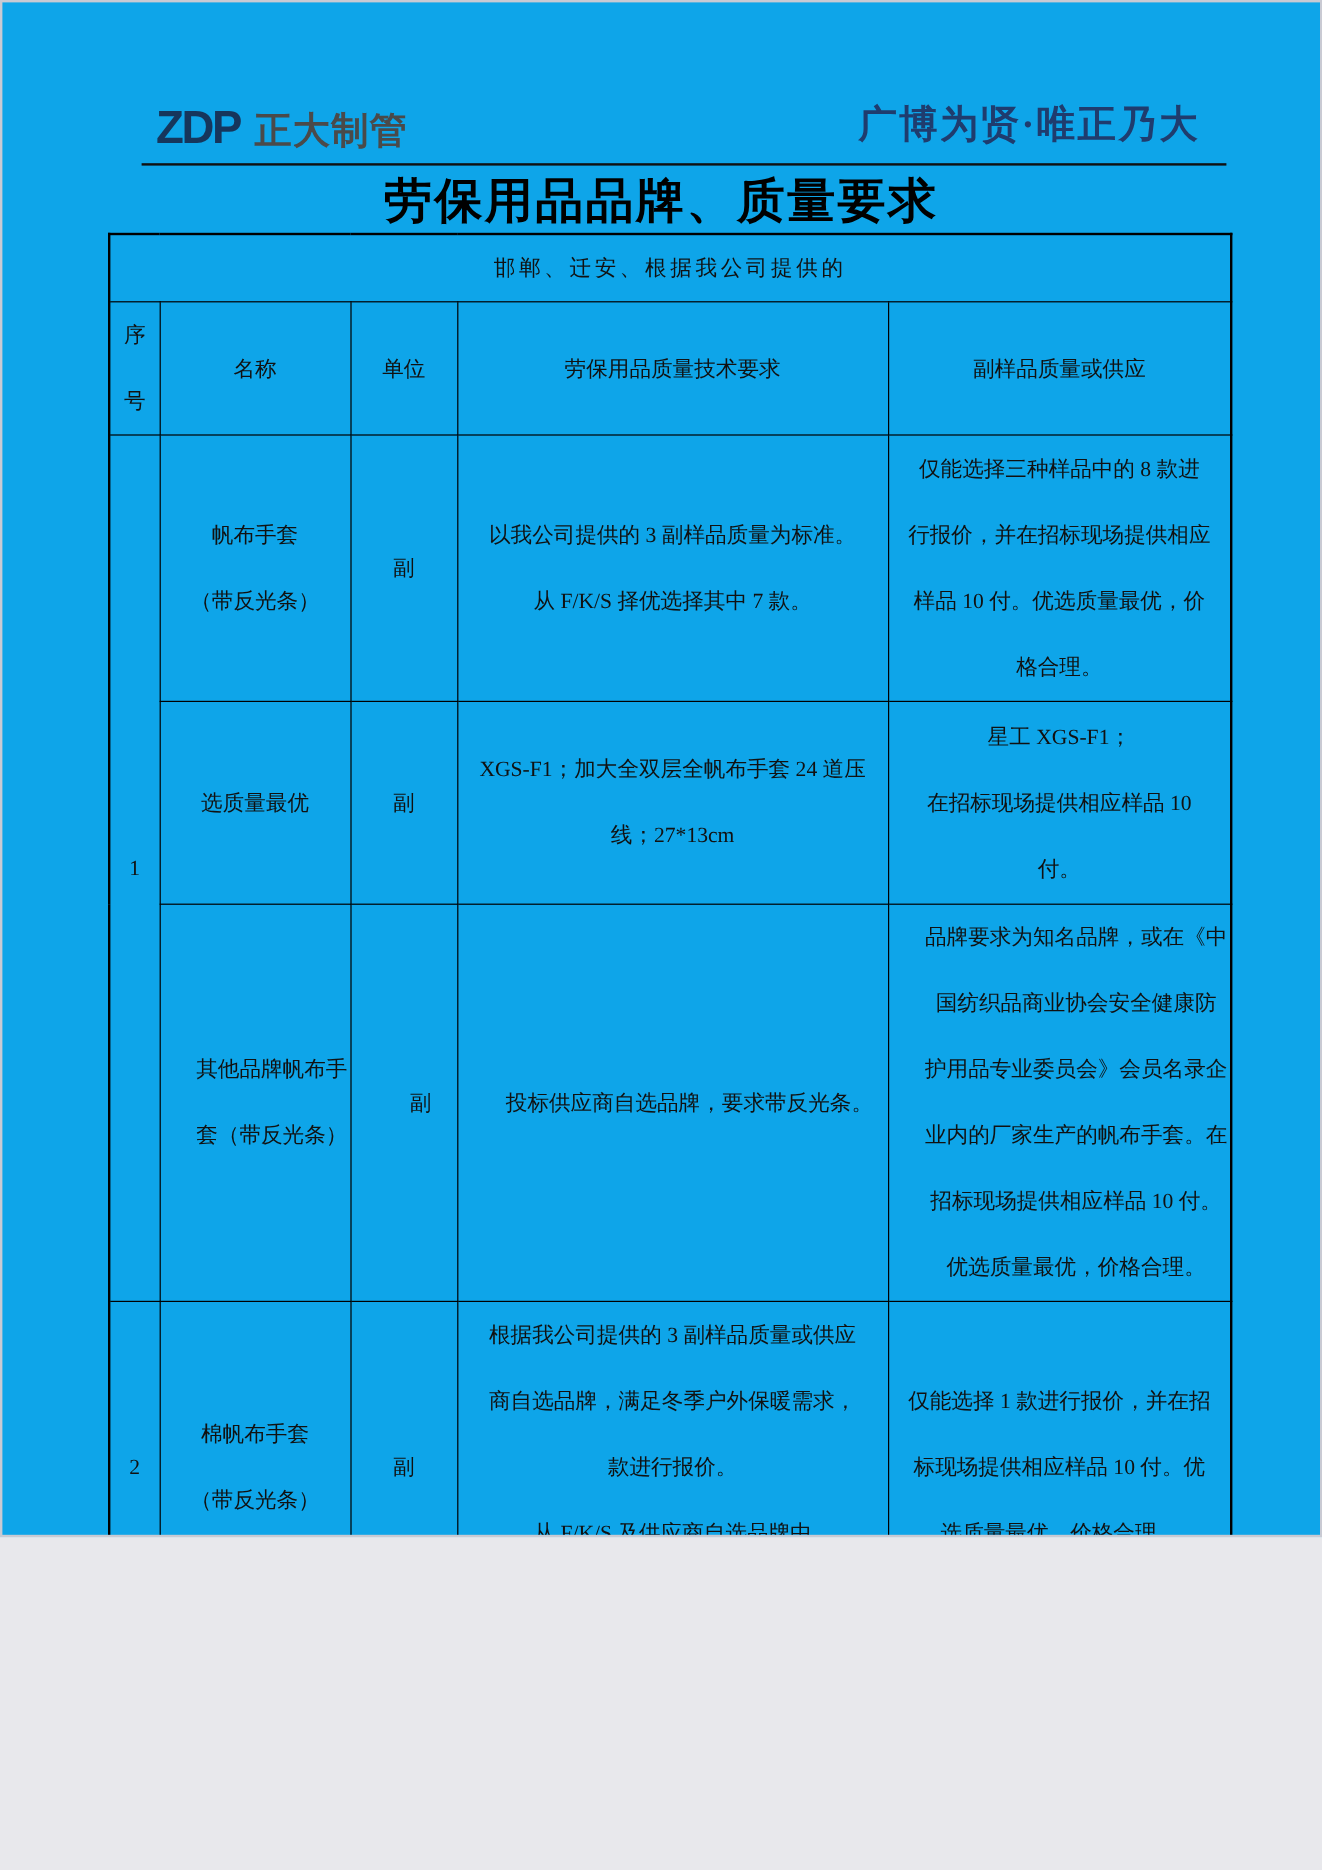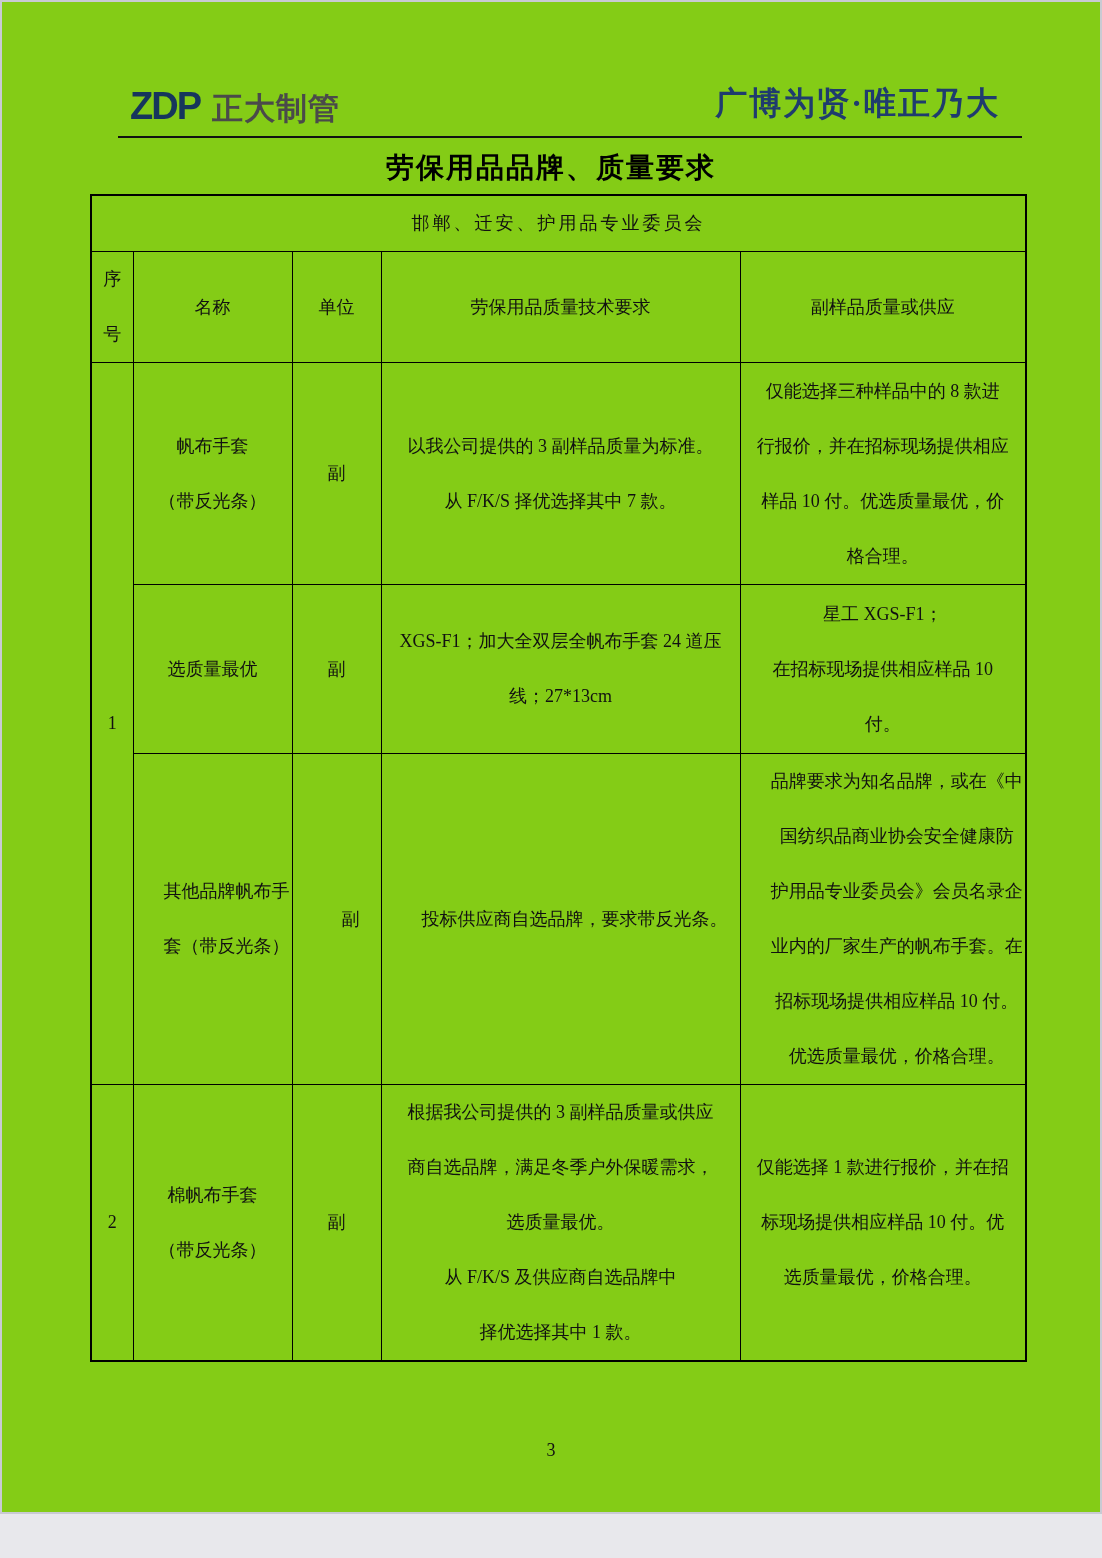--- a/index.html
+++ b/index.html
@@ -1,21 +1,21 @@
 <!DOCTYPE html>
 <html><head>
 <meta charset="utf-8">
 <style>
   html, body { margin: 0; padding: 0; background: #e8e8ec; }
   .page {
     position: relative;
     width: 1102px;
-    height: 1514px;
+    height: 1281px;
     margin: 0 auto;
-    background: #84cc16;
+    background: #0ea5e9;
     border: 2px solid #c9cad3;
     box-sizing: border-box;
     overflow: hidden;
     font-family: "Liberation Serif", "DejaVu Serif", serif;
     color: #111111;
   }
 
   
   .brandbar {
     display: flex;
@@ -51,21 +51,21 @@
   .rule {
     margin: 6px 0 0 116px;
     width: 904px;
     border-top: 2px solid #111;
   }
 
   
   .doc-title {
     margin-top: 5px;
     text-align: center;
-    font-size: 28px;
+    font-size: 40px;
     font-weight: bold;
     line-height: 50px;
     letter-spacing: 2px;
     color: #000;
   }
 
   
   table.main {
     border-collapse: collapse;
     table-layout: fixed;
@@ -125,21 +125,21 @@
     <colgroup>
       <col style="width:42px">
       <col style="width:159px">
       <col style="width:89px">
       <col style="width:359px">
       <col style="width:286px">
     </colgroup>
 
     <tbody>
         <tr class="band">
-      <td class="band-cell" colspan="5">邯郸、迁安、护用品专业委员会</td>
+      <td class="band-cell" colspan="5">邯郸、迁安、根据我公司提供的</td>
     </tr>
 
     <tr class="colhead">
       <th>
         <div class="ln">序</div>
         <div class="ln">号</div>
       </th>
       <th>名称</th>
       <th>单位</th>
       <th>劳保用品质量技术要求</th>
@@ -203,21 +203,21 @@
     <tr class="r2">
       <td>2</td>
       <td>
         <div class="ln">棉帆布手套</div>
         <div class="ln">（带反光条）</div>
       </td>
       <td>副</td>
       <td>
         <div class="ln">根据我公司提供的 3 副样品质量或供应</div>
         <div class="ln">商自选品牌，满足冬季户外保暖需求，</div>
-        <div class="ln">选质量最优。</div>
+        <div class="ln">款进行报价。</div>
         <div class="ln">从 F/K/S 及供应商自选品牌中</div>
         <div class="ln">择优选择其中 1 款。</div>
       </td>
       <td>
         <div class="ln">仅能选择 1 款进行报价，并在招</div>
         <div class="ln">标现场提供相应样品 10 付。优</div>
         <div class="ln">选质量最优，价格合理。</div>
       </td>
     </tr>
   </tbody>

